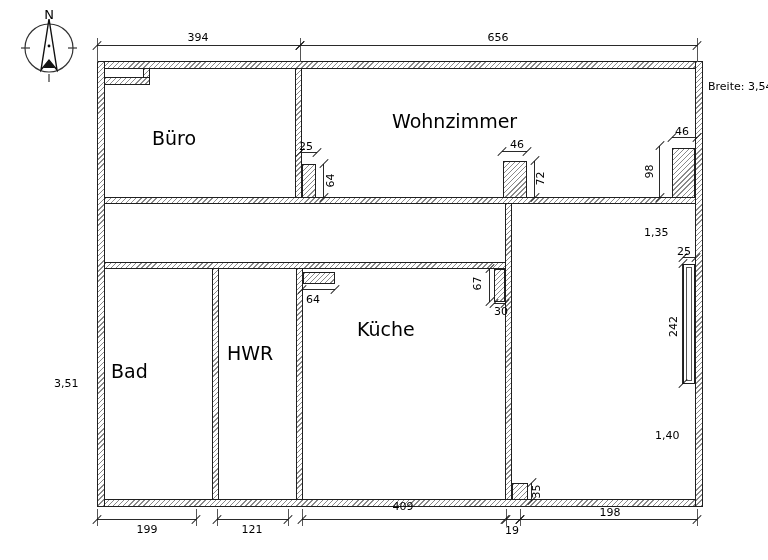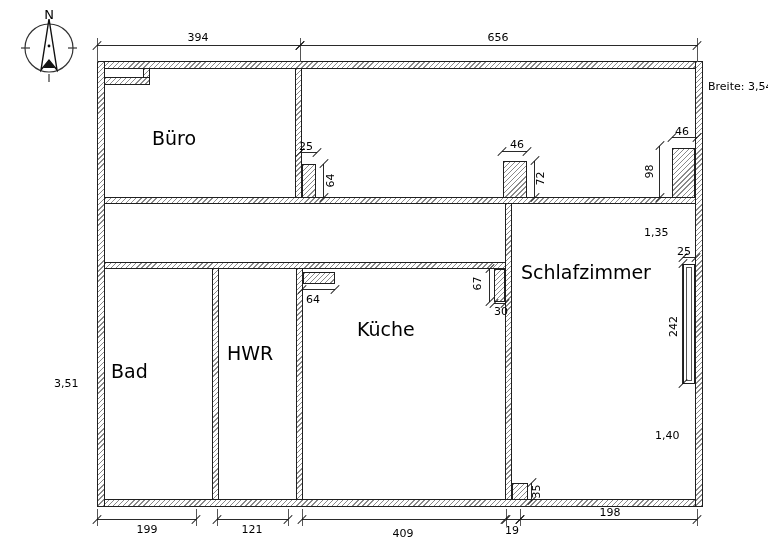--- a/index.html
+++ b/index.html
@@ -56,21 +56,21 @@
 
   <div class="wall" style="left:302px;top:164px;width:14px;height:34px"></div>
   <div class="wall" style="left:503px;top:161px;width:24px;height:37px"></div>
   <div class="wall" style="left:672px;top:148px;width:23px;height:50px"></div>
   <div class="wall" style="left:303px;top:272px;width:32px;height:12px"></div>
   <div class="wall" style="left:494px;top:269px;width:11px;height:33px"></div>
   <div class="wall" style="left:512px;top:483px;width:16px;height:17px"></div>
   <div class="shaft" style="left:683px;top:264px;width:12px;height:120px"></div>
 
   <div class="room" style="left:152px;top:127px">Büro</div>
-  <div class="room" style="left:521px;top:261px">Schlafzimmer</div>
+  <div class="room" style="left:392px;top:110px">Wohnzimmer</div>
   <div class="room" style="left:111px;top:360px">Bad</div>
   <div class="room" style="left:227px;top:342px">HWR</div>
   <div class="room" style="left:357px;top:318px">Küche</div>
 
   <div class="ext" style="left:97px;top:38px;height:24px"></div>
   <div class="ext" style="left:300px;top:38px;height:24px"></div>
   <div class="ext" style="left:697px;top:38px;height:24px"></div>
   <div class="dimh" style="left:97px;top:45px;width:203px">
       <span class="tk tkl"></span>
       <span class="tk tkr"></span>
@@ -105,21 +105,21 @@
   <div class="dimh" style="left:506px;top:519px;width:14px">
       <span class="tk tkl"></span>
       <span class="tk tkr"></span>
     </div>
   <div class="dimh" style="left:520px;top:519px;width:177px">
       <span class="tk tkl"></span>
       <span class="tk tkr"></span>
     </div>
   <div class="lbl" style="left:122px;top:523px;width:50px">199</div>
   <div class="lbl" style="left:227px;top:523px;width:50px">121</div>
-  <div class="lbl" style="left:378px;top:527px;width:50px">409</div>
+  <div class="lbl" style="left:378px;top:500px;width:50px">409</div>
   <div class="lbl" style="left:500px;top:524px;width:24px">19</div>
   <div class="lbl" style="left:585px;top:506px;width:50px">198</div>
 
   <div class="dimh" style="left:300px;top:152px;width:17px">
       <span class="tk tkl"></span>
       <span class="tk tkr"></span>
     </div>
   <div class="lbl" style="left:292px;top:140px;width:28px">25</div>
   <div class="dimv" style="left:323px;top:164px;height:34px">
       <span class="tk tkt"></span>

